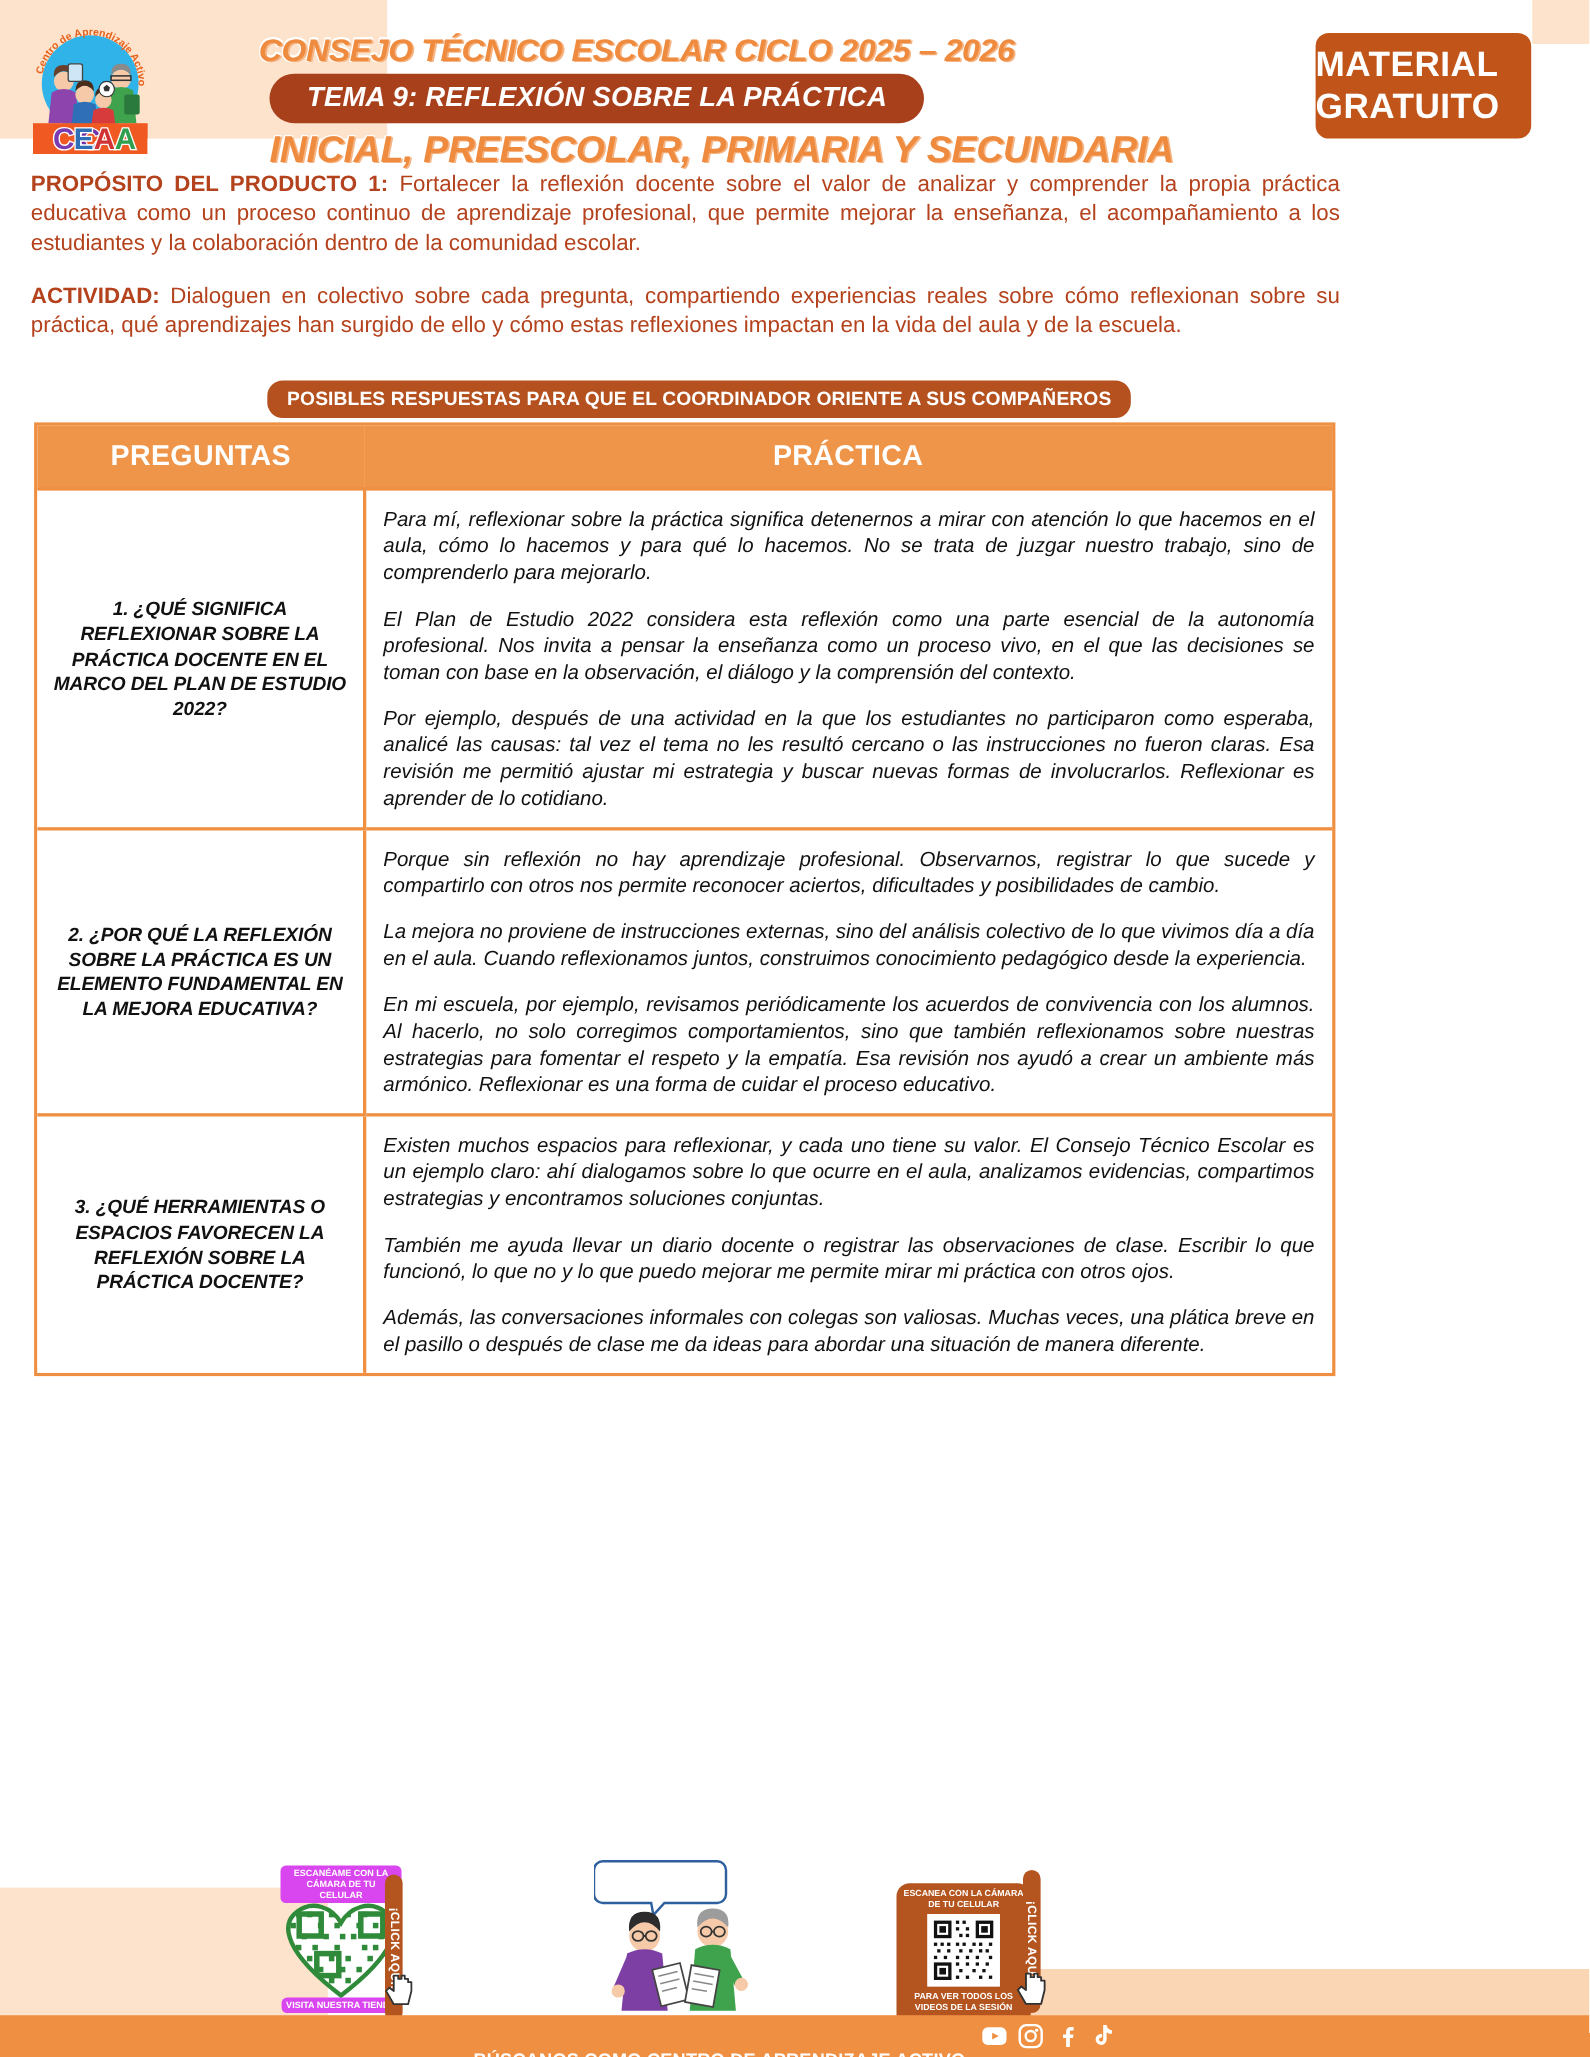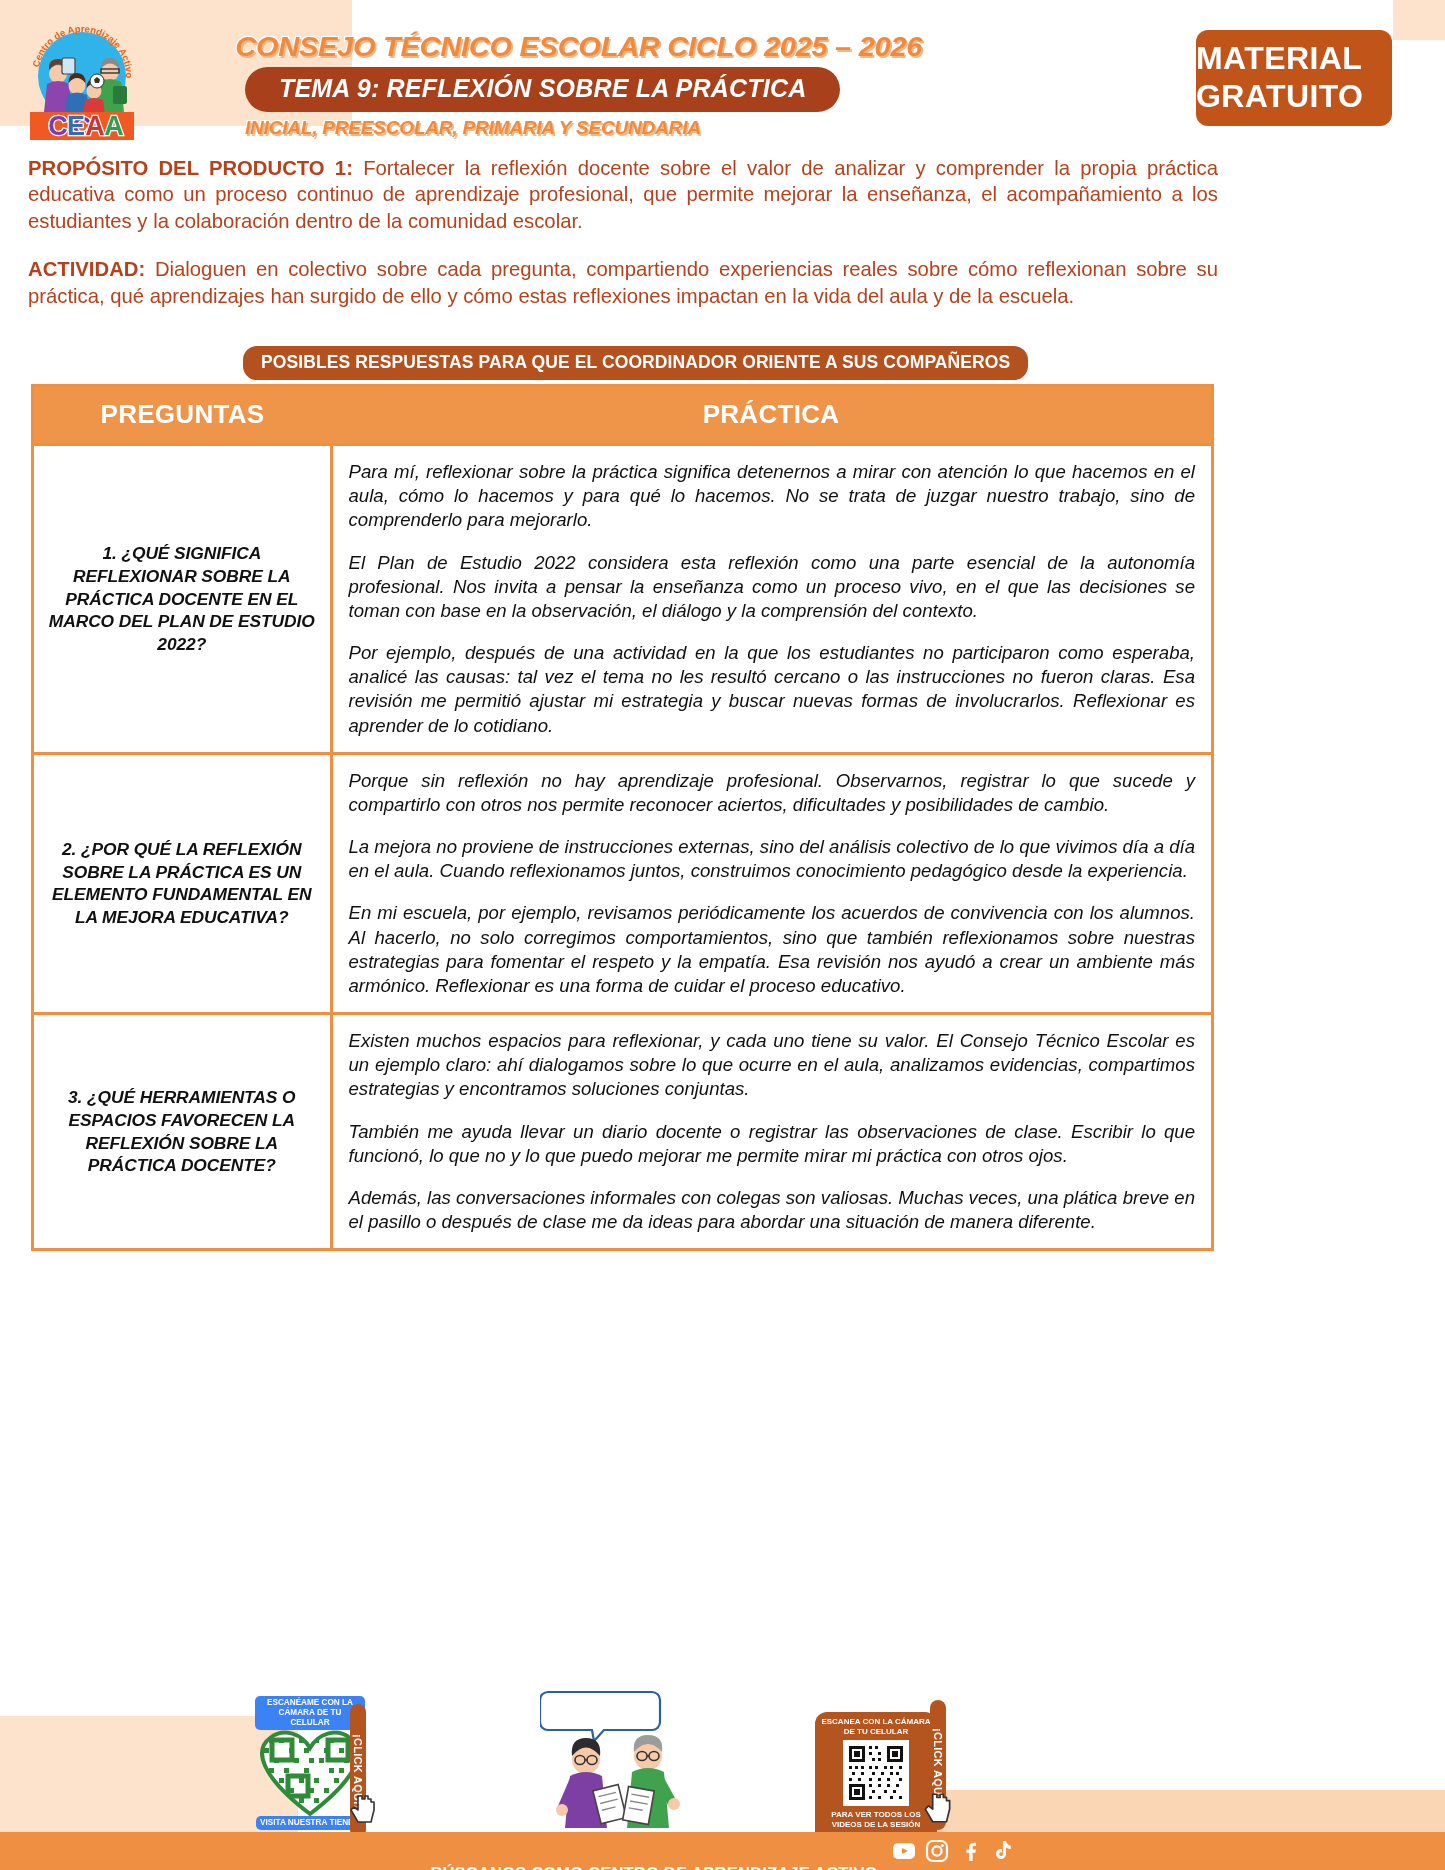--- a/index.html
+++ b/index.html
@@ -71,21 +71,21 @@
     color: #ffffff;
     font-size: 25px;
     font-weight: 800;
     letter-spacing: 0.2px;
     padding: 7px 34px 9px;
     border-radius: 26px;
     white-space: nowrap;
   }
   .title-line3 {
     margin-top: 5px;
-    font-size: 19px;
+    font-size: 34px;
     font-weight: 800;
     color: #ef8b3f;
     text-shadow:
        1.6px 1.6px 0 #f6b584,
        -1px -1px 0 #ffffff,
        1px -1px 0 #ffffff,
        -1px 1px 0 #ffffff;
     white-space: nowrap;
     letter-spacing: -0.2px;
   }
@@ -275,21 +275,21 @@
     text-align: center;
     font-size: 10.5px;
     font-weight: 800;
     color: #1f4f8b;
     line-height: 1.15;
   }
   .mini-lbl {
     font-size: 8.2px;
     font-weight: 800;
     color: #ffffff;
-    background: #3b82f6;
+    background: #d946ef;
     border-radius: 5px;
     padding: 2px 4px;
     display: block;
     line-height: 1.2;
   }
 </style>
 </head>
 <body>
 
 <div class="corner-tl"></div>

